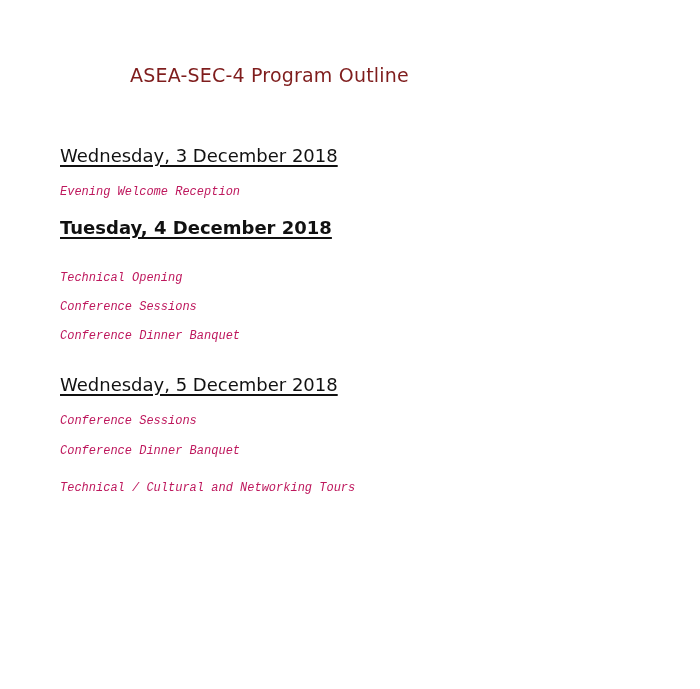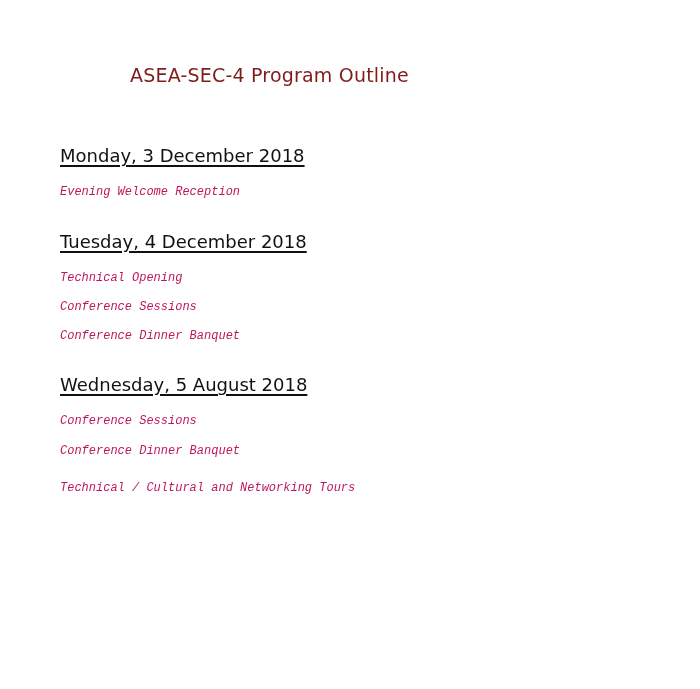--- a/index.html
+++ b/index.html
@@ -44,25 +44,25 @@
       color: #be185d;
       white-space: nowrap;
     }
   </style>
 </head>
 <body>
 
 <div>
   <div class="title">ASEA-SEC-4 Program Outline</div>
 
-  <div class="day-heading" style="top:145px;">Monday, 3 December 2018</div>
+  <div class="day-heading" style="top:145px;">Wednesday, 3 December 2018</div>
   <div class="item" style="top:185px;">Evening Welcome Reception</div>
 
-  <div class="day-heading" style="top:231px;">Tuesday, 4 December 2018</div>
+  <div class="day-heading" style="top:217px;font-weight:bold;">Tuesday, 4 December 2018</div>
   <div class="item" style="top:271px;">Technical Opening</div>
   <div class="item" style="top:300px;">Conference Sessions</div>
   <div class="item" style="top:329px;">Conference Dinner Banquet</div>
 
-  <div class="day-heading" style="top:374px;">Wednesday, 5 August 2018</div>
+  <div class="day-heading" style="top:374px;">Wednesday, 5 December 2018</div>
   <div class="item" style="top:414px;">Conference Sessions</div>
   <div class="item" style="top:444px;">Conference Dinner Banquet</div>
   <div class="item" style="top:473px;margin-top:8px;">Technical / Cultural and Networking Tours</div>
 </div>
 
 </body></html>

